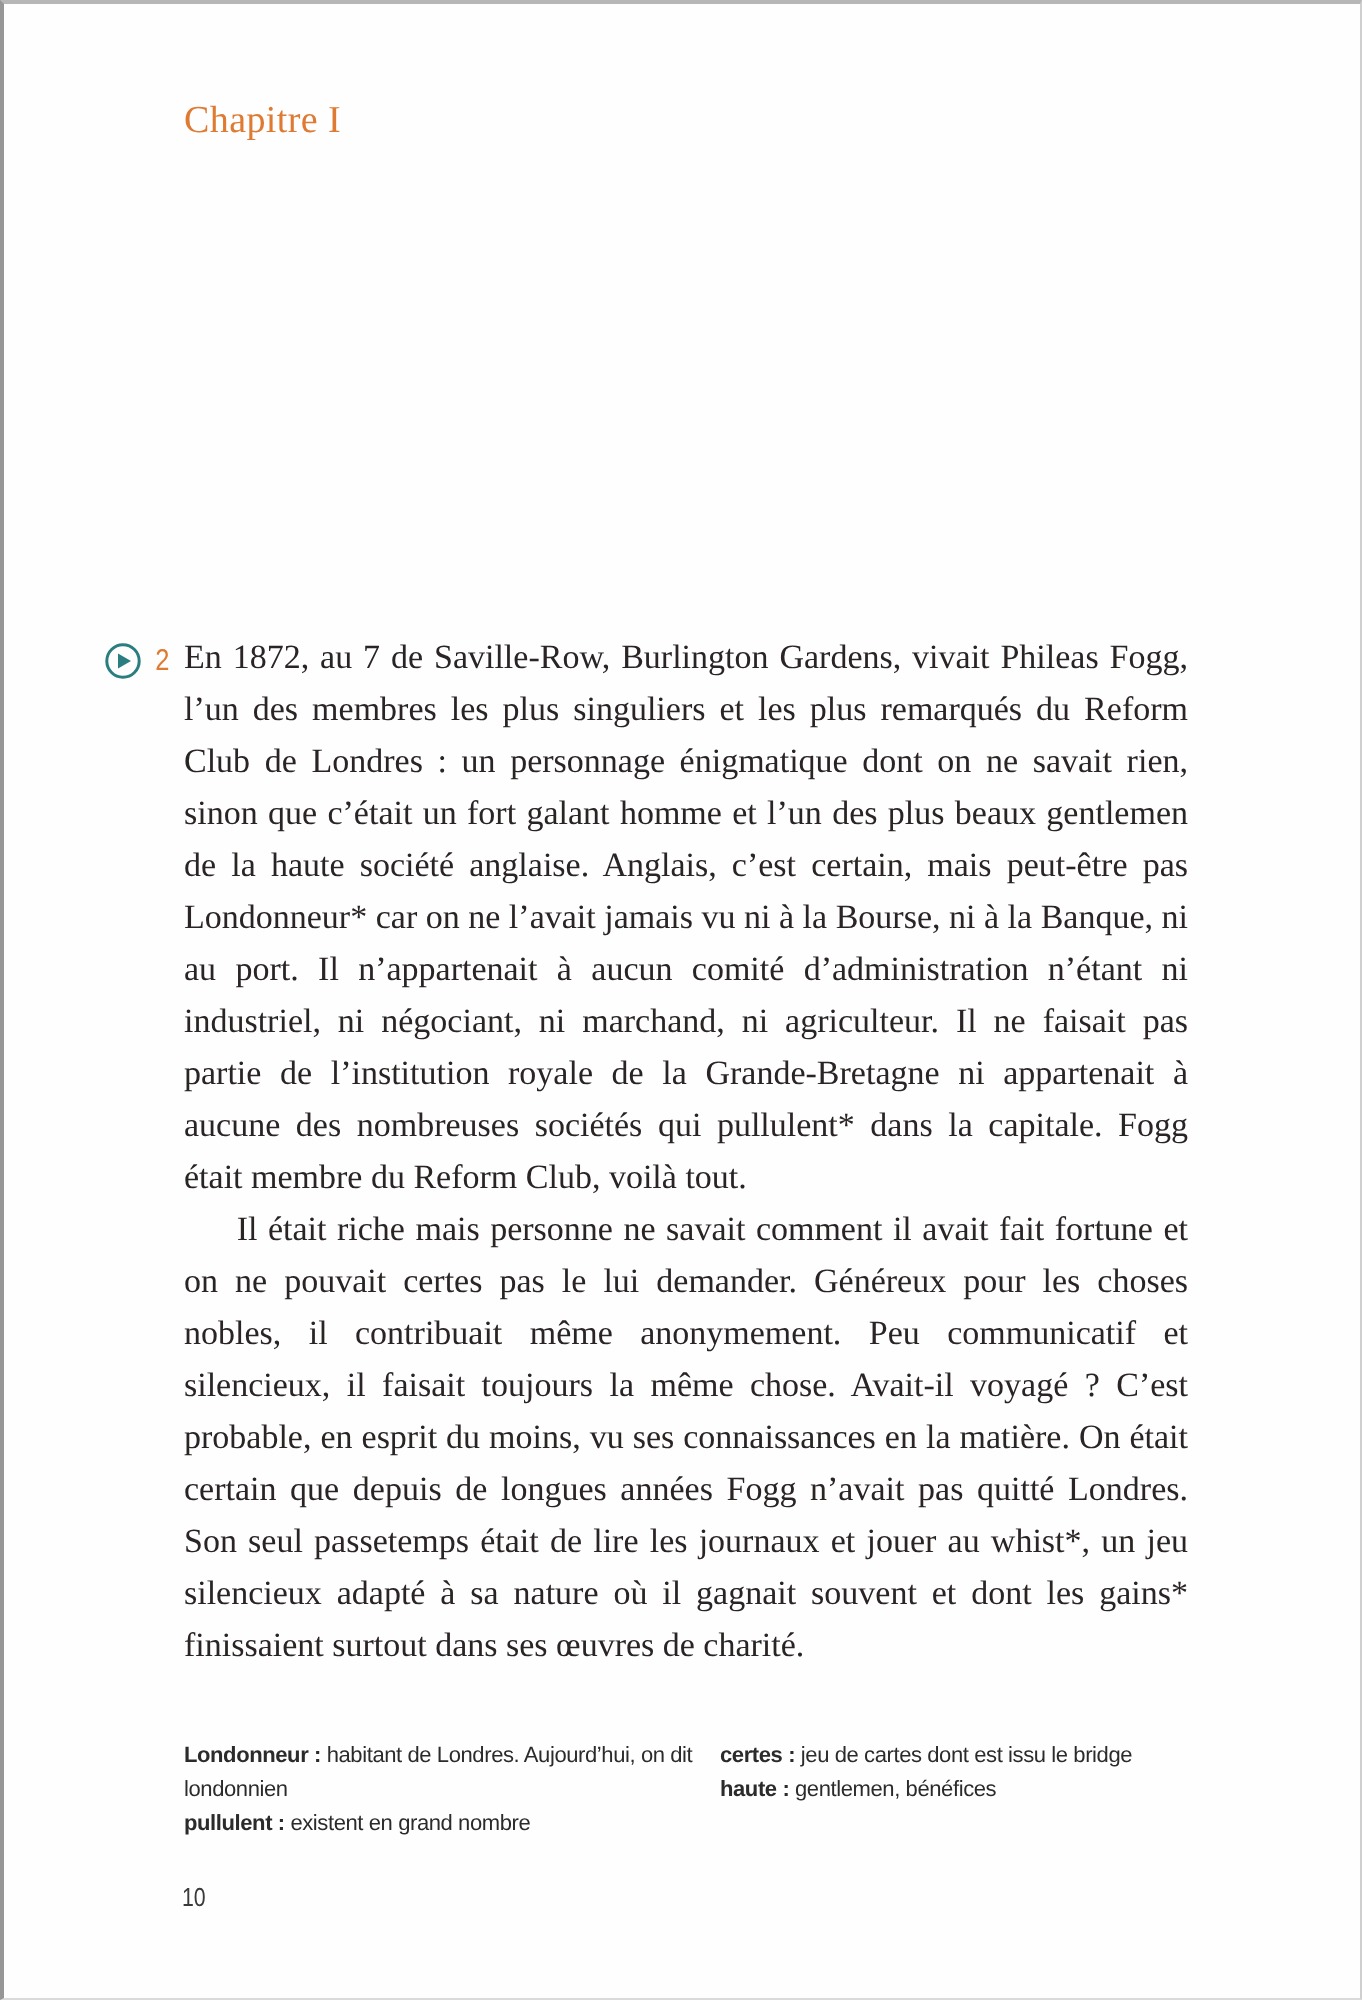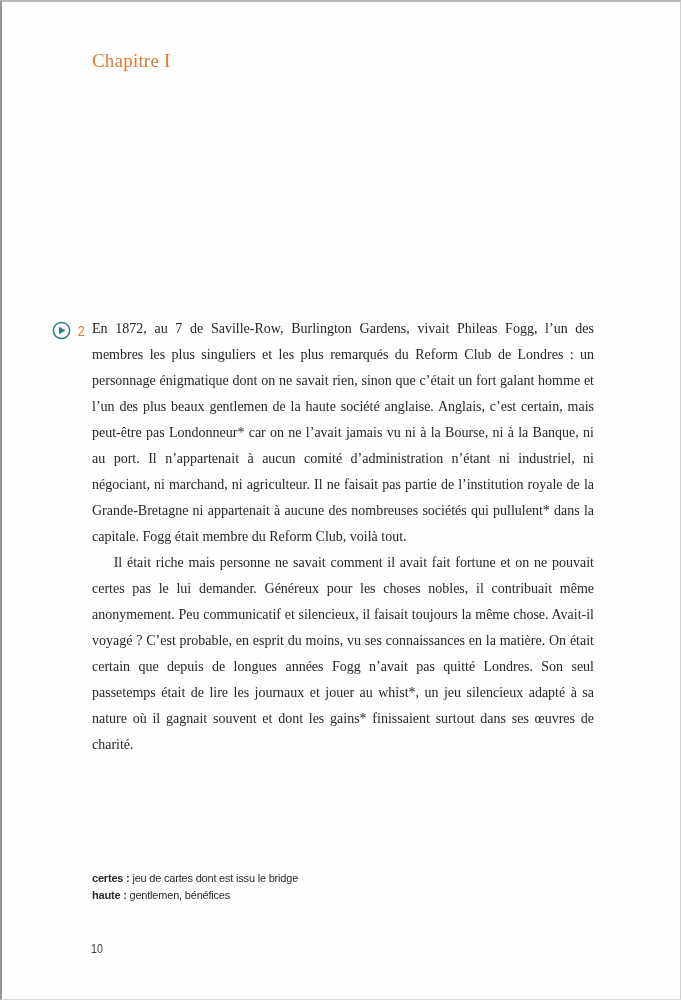--- a/index.html
+++ b/index.html
@@ -44,21 +44,21 @@
     display:flex;align-items:center;gap:6px;
   }
   .para-marker .num{
     font-family:"Liberation Sans", sans-serif;
     font-size:15px;
     color:var(--accent-orange);
     transform:scaleX(0.85);
   }
   .body-block{
     position:absolute;left:90px;top:314px;width:502px;
-    font-size:14px;line-height:26px;
+    font-size:17px;line-height:26px;
     color:var(--body-ink);
     text-align:justify;
   }
   .body-block .para{margin:0;}
   .body-block .para.indent{text-indent:1.55em;}
   .footnotes{
     position:absolute;left:90px;top:868px;width:502px;
     display:flex;
     font-family:"Liberation Sans", sans-serif;
     font-size:11px;line-height:17px;
@@ -92,20 +92,24 @@
     </span>
     <span class="num">2</span>
   </div>
 
   <div class="body-block">
       <p class="para">En 1872, au 7 de Saville-Row, Burlington Gardens, vivait Phileas Fogg, l’un des membres les plus singuliers et les plus remarqués du Reform Club de Londres : un personnage énigmatique dont on ne savait rien, sinon que c’était un fort galant homme et l’un des plus beaux gentlemen de la haute société anglaise. Anglais, c’est certain, mais peut-être pas Londonneur* car on ne l’avait jamais vu ni à la Bourse, ni à la Banque, ni au port. Il n’appartenait à aucun comité d’administration n’étant ni industriel, ni négociant, ni marchand, ni agriculteur. Il ne faisait pas partie de l’institution royale de la Grande-Bretagne ni appartenait à aucune des nombreuses sociétés qui pullulent* dans la capitale. Fogg était membre du Reform Club, voilà tout.</p>
       <p class="para indent">Il était riche mais personne ne savait comment il avait fait fortune et on ne pouvait certes pas le lui demander. Généreux pour les choses nobles, il contribuait même anonymement. Peu communicatif et silencieux, il faisait toujours la même chose. Avait-il voyagé ? C’est probable, en esprit du moins, vu ses connaissances en la matière. On était certain que depuis de longues années Fogg n’avait pas quitté Londres. Son seul passetemps était de lire les journaux et jouer au whist*, un jeu silencieux adapté à sa nature où il gagnait souvent et dont les gains* finissaient surtout dans ses œuvres de charité.</p>
     </div>
 
   <div class="footnotes">
+    <div class="fn-col-left">
+        <div><span class="fn-term">Londonneur :</span><span class="fn-def"> habitant de Londres. Aujourd’hui, on dit londonnien</span></div>
+        <div><span class="fn-term">pullulent :</span><span class="fn-def"> existent en grand nombre</span></div>
+      </div>
     <div class="fn-col-right">
         <div><span class="fn-term">certes :</span><span class="fn-def"> jeu de cartes dont est issu le bridge</span></div>
         <div><span class="fn-term">haute :</span><span class="fn-def"> gentlemen, bénéfices</span></div>
       </div>
   </div>
 
   <div class="page-number">10</div>
 
 </div>
 

